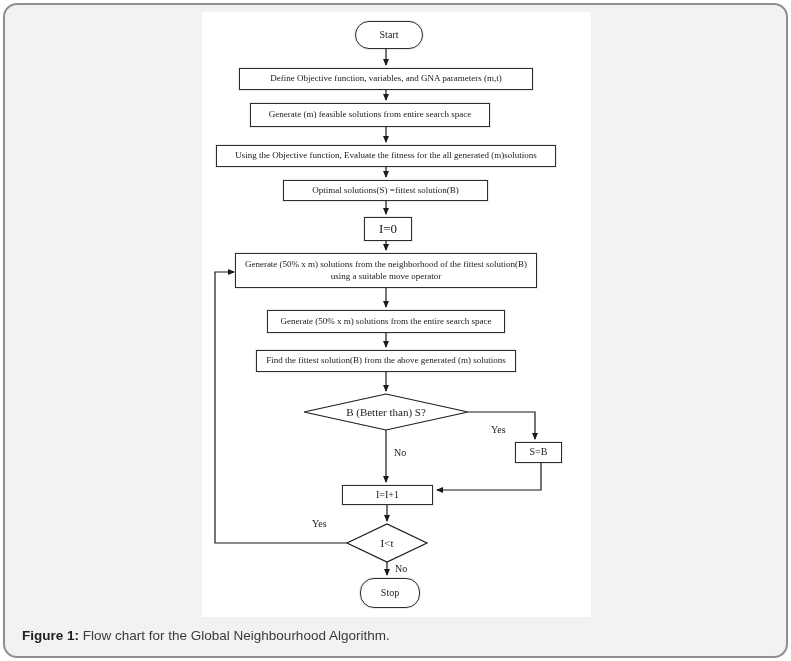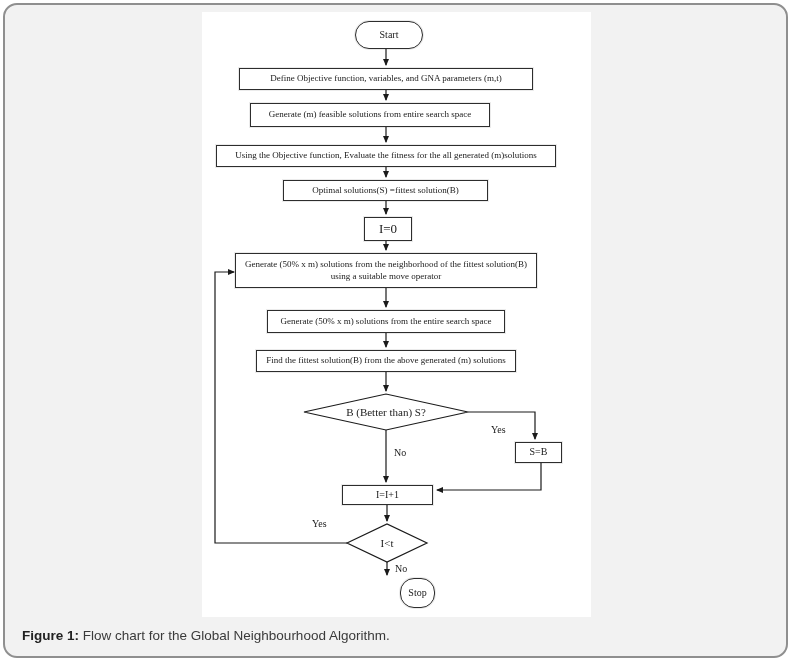--- a/index.html
+++ b/index.html
@@ -128,21 +128,21 @@
   <div class="node" style="left:256px; top:350px; width:260px; height:22px;">Find the fittest solution(B) from the above generated (m) solutions</div>
 
   <div class="diamond-label" style="left:326px; top:403px; width:120px; height:18px;">B (Better than) S?</div>
 
   <div class="node" style="left:515px; top:442px; width:47px; height:21px; font-size:10px;">S=B</div>
 
   <div class="node" style="left:342px; top:485px; width:91px; height:20px; font-size:10px;">I=I+1</div>
 
   <div class="diamond-label" style="left:357px; top:535px; width:60px; height:16px;">I&lt;t</div>
 
-  <div class="node terminal" style="left:360px; top:578px; width:35px; height:30px; font-size:10px;margin-left:40px;">Stop</div>
+  <div class="node terminal" style="left:360px; top:578px; width:60px; height:30px; font-size:10px;">Stop</div>
 
   <div class="freelabel" style="left:491px; top:424px;">Yes</div>
 
   <div class="freelabel" style="left:394px; top:447px;">No</div>
 
   <div class="freelabel" style="left:312px; top:518px;">Yes</div>
 
   <div class="freelabel" style="left:395px; top:563px;">No</div>
 
   <div class="caption">

